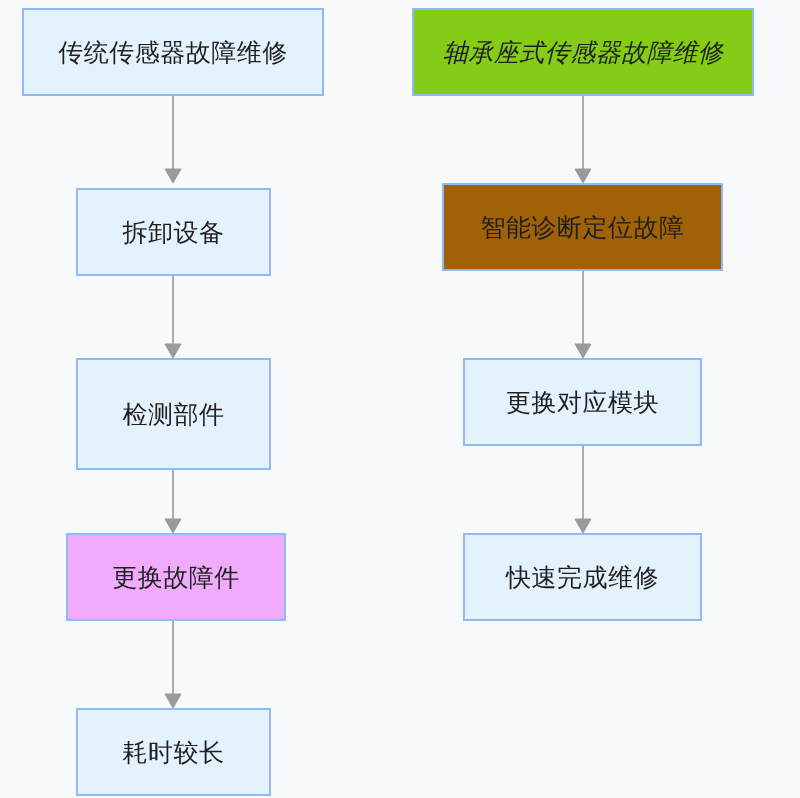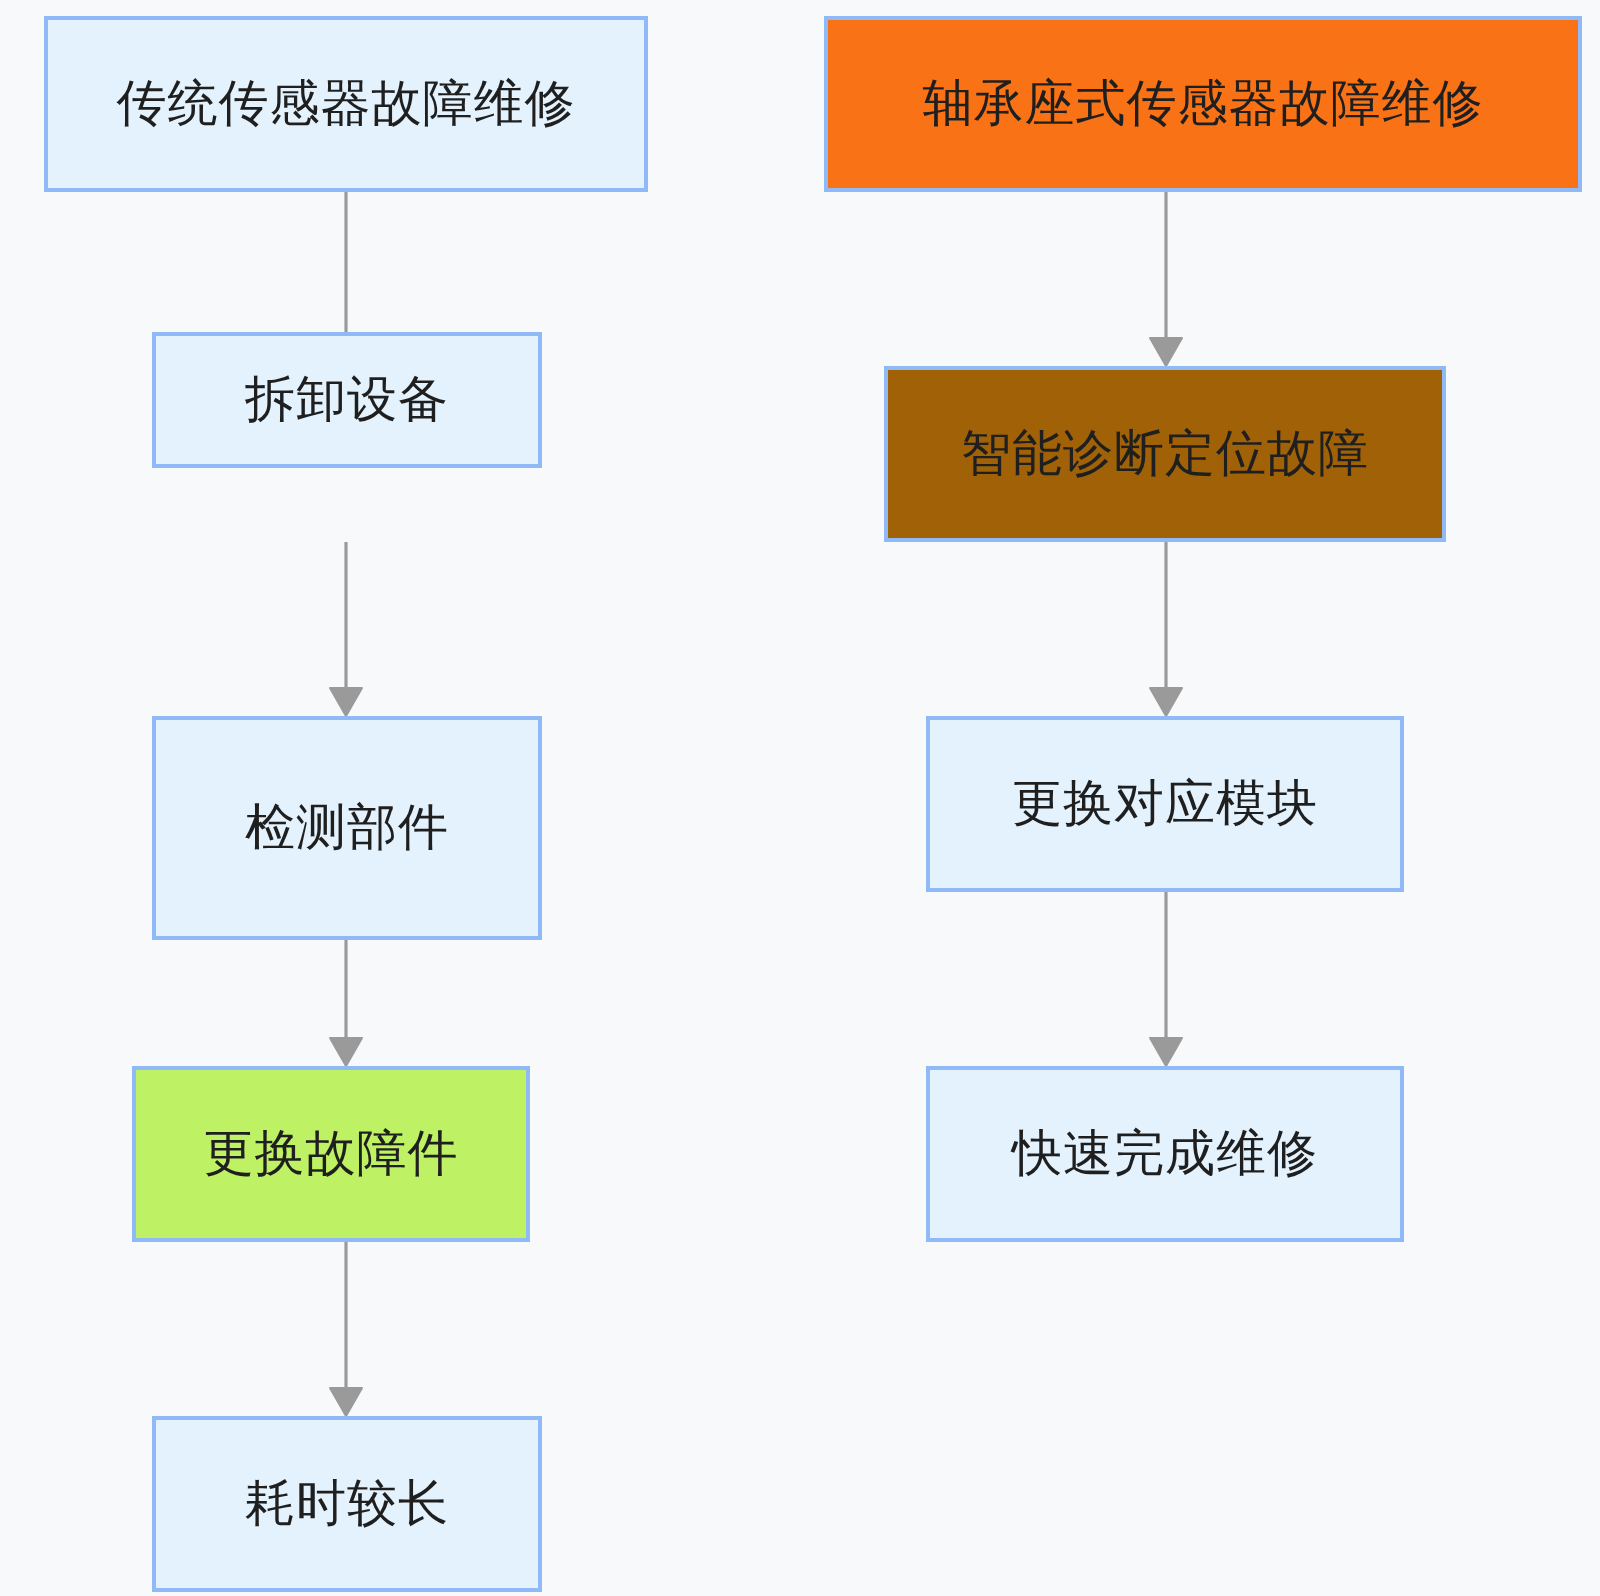--- a/index.html
+++ b/index.html
@@ -69,27 +69,27 @@
     </div>
     <div class="edge" style="left: 165px; top: 621px; width: 16px; height: 87px;">
       <svg width="16" height="87">
         <line x1="8" y1="0" x2="8" y2="75" stroke="#9a9a9a" stroke-width="1.6"></line>
         <polygon points="0,73 16,73 8,87" fill="#9a9a9a" stroke="#9a9a9a" stroke-width="1" stroke-linejoin="round"></polygon>
       </svg>
     </div>
     <div class="node" style="left: 22px; top: 8px; width: 302px; height: 88px; background: rgb(227, 242, 253); border-color: rgb(144, 185, 247);">
       <span class="node-label">传统传感器故障维修</span>
     </div>
-    <div class="node" style="left: 76px; top: 166px; width: 195px; height: 68px; background: rgb(227, 242, 253); border-color: rgb(144, 185, 247);">
+    <div class="node" style="left: 76px; top: 188px; width: 195px; height: 88px; background: rgb(227, 242, 253); border-color: rgb(144, 185, 247);">
       <span class="node-label">拆卸设备</span>
     </div>
     <div class="node" style="left: 76px; top: 358px; width: 195px; height: 112px; background: rgb(227, 242, 253); border-color: rgb(144, 185, 247);">
       <span class="node-label">检测部件</span>
     </div>
-    <div class="node" style="left: 66px; top: 533px; width: 199px; height: 88px; background: #bef264; border-color: rgb(144, 185, 247);">
+    <div class="node" style="left: 66px; top: 533px; width: 220px; height: 88px; background: #f0abfc; border-color: rgb(144, 185, 247);">
       <span class="node-label">更换故障件</span>
     </div>
     <div class="node" style="left: 76px; top: 708px; width: 195px; height: 88px; background: rgb(227, 242, 253); border-color: rgb(144, 185, 247);">
       <span class="node-label">耗时较长</span>
     </div>
     <div class="edge" style="left: 575px; top: 96px; width: 16px; height: 87px;">
       <svg width="16" height="87">
         <line x1="8" y1="0" x2="8" y2="75" stroke="#9a9a9a" stroke-width="1.6"></line>
         <polygon points="0,73 16,73 8,87" fill="#9a9a9a" stroke="#9a9a9a" stroke-width="1" stroke-linejoin="round"></polygon>
       </svg>
@@ -99,21 +99,21 @@
         <line x1="8" y1="0" x2="8" y2="75" stroke="#9a9a9a" stroke-width="1.6"></line>
         <polygon points="0,73 16,73 8,87" fill="#9a9a9a" stroke="#9a9a9a" stroke-width="1" stroke-linejoin="round"></polygon>
       </svg>
     </div>
     <div class="edge" style="left: 575px; top: 446px; width: 16px; height: 87px;">
       <svg width="16" height="87">
         <line x1="8" y1="0" x2="8" y2="75" stroke="#9a9a9a" stroke-width="1.6"></line>
         <polygon points="0,73 16,73 8,87" fill="#9a9a9a" stroke="#9a9a9a" stroke-width="1" stroke-linejoin="round"></polygon>
       </svg>
     </div>
-    <div class="node" style="left: 412px; top: 8px; width: 379px; height: 88px; background: #f97316; border-color: rgb(144, 185, 247);">
+    <div class="node" style="left: 412px; top: 8px; width: 342px; height: 88px; background: #84cc16; border-color: rgb(144, 185, 247); font-style: italic;">
       <span class="node-label">轴承座式传感器故障维修</span>
     </div>
     <div class="node" style="left: 442px; top: 183px; width: 281px; height: 88px; background: #a16207; border-color: rgb(144, 185, 247);">
       <span class="node-label">智能诊断定位故障</span>
     </div>
     <div class="node" style="left: 463px; top: 358px; width: 239px; height: 88px; background: rgb(227, 242, 253); border-color: rgb(144, 185, 247);">
       <span class="node-label">更换对应模块</span>
     </div>
     <div class="node" style="left: 463px; top: 533px; width: 239px; height: 88px; background: rgb(227, 242, 253); border-color: rgb(144, 185, 247);">
       <span class="node-label">快速完成维修</span>

